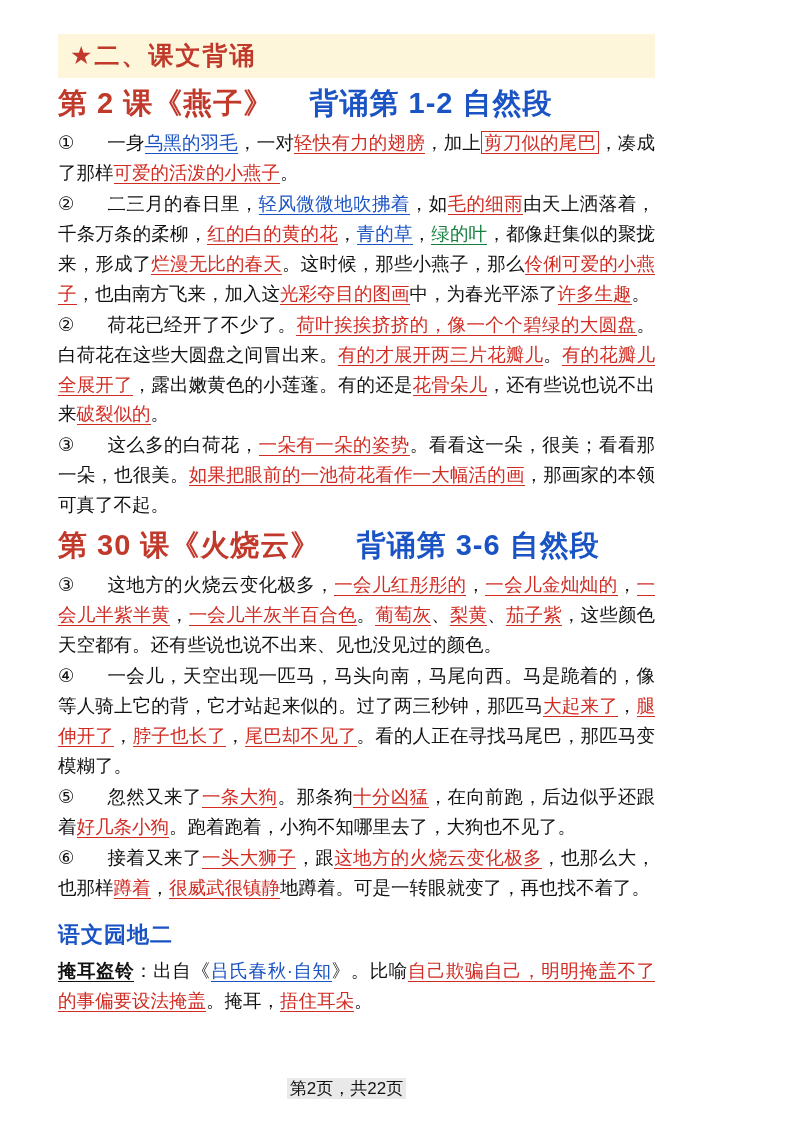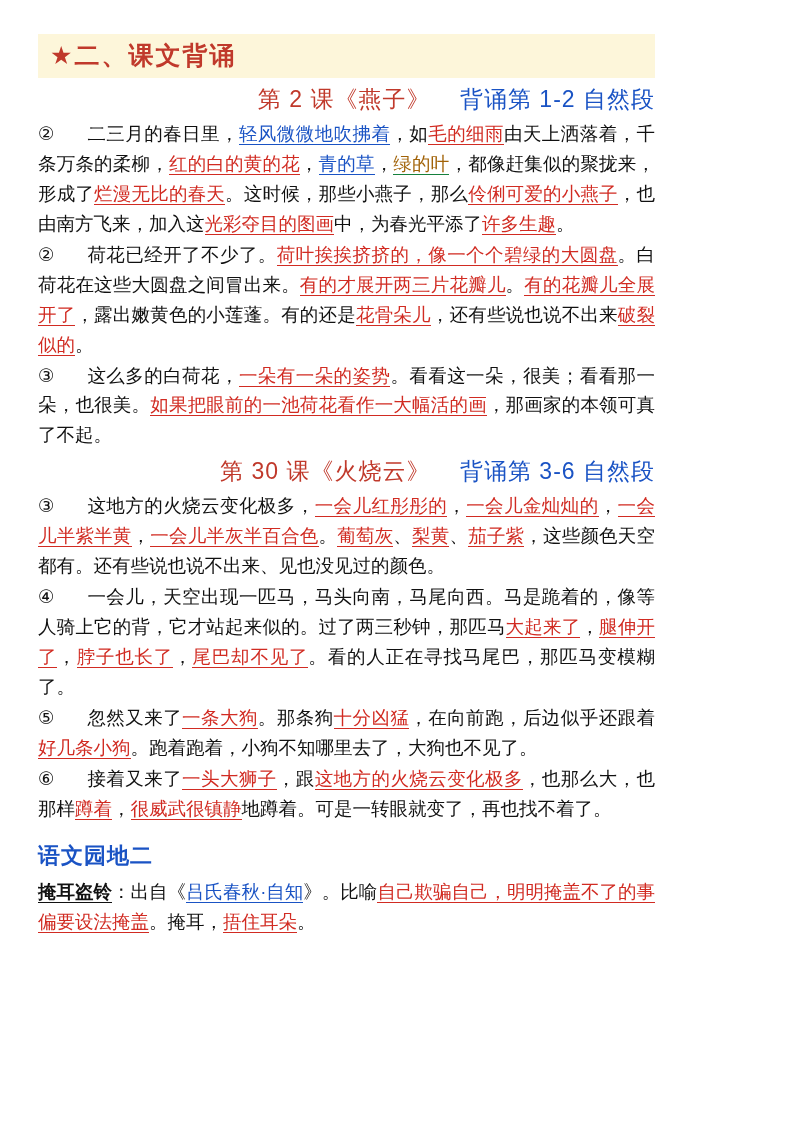--- a/index.html
+++ b/index.html
@@ -13,42 +13,42 @@
     font-family: "Liberation Sans", "DejaVu Sans", sans-serif;
     color: #111;
     position: relative;
     overflow: hidden;
   }
   .page {
     position: relative;
     width: 693px;
     height: 1122px;
     box-sizing: border-box;
-    padding: 34px 38px 0 38px;
+    padding: 34px 38px 0 58px;
   }
 
   
   .banner {
     background: #fdf6da;
     padding: 7px 10px 8px 12px;
     margin: 0 0 6px 0;
   }
   .banner-text {
     font-size: 25px;
     font-weight: bold;
     color: #c0392b;
     letter-spacing: 2px;
     line-height: 1.15;
   }
 
   
   .lesson-head {
-    text-align: right;
-    font-size: 23px;
-    font-weight: normal;
+    text-align: left;
+    font-size: 29px;
+    font-weight: bold;
     color: #1a53c4;
     margin: 6px 0 4px 0;
     letter-spacing: 1px;
   }
   .lesson-head .red {
     color: #c0392b;
   }
 
   
   .para {
@@ -62,21 +62,21 @@
   .num {
     display: inline-block;
     min-width: 27px;
   }
   .indent {
     display: inline-block;
     width: 22px;
   }                                   
   .ru { color: #d12b22; border-bottom: 1.5px solid #d12b22; }                                    
   .bbu{ color: #1a53c4; border-bottom: 1.5px solid #1a53c4; }                                    
-  .gu { color: #a16207; border-bottom: 1.5px solid #15803d; }
+  .gu { color: #15803d; border-bottom: 1.5px solid #15803d; }
   .box {
     color: #d12b22;
     border: 1.5px solid #d12b22;
     padding: 0 2px;
   }
 
   
   .sub-head {
     text-align: left;
     font-size: 22px;
@@ -124,20 +124,23 @@
   <div class="banner">
     <div class="banner-text">★二、课文背诵</div>
   </div>
 
   <div class="lesson-head">
     <span class="red">第 2 课《燕子》</span>
     <span>&nbsp;&nbsp;</span>
     <span>背诵第 1-2 自然段</span>
   </div>
 
+  <div class="para">
+    <span class="num">①</span><span class="indent"></span><span>一身</span><span class="bbu">乌黑的羽毛</span><span>，一对</span><span class="ru">轻快有力的翅膀</span><span>，加上</span><span class="box">剪刀似的尾巴</span><span>，凑成了那样</span><span class="ru">可爱的活泼的小燕子</span><span>。</span>
+  </div>
 
   <div class="para">
     <span class="num">②</span><span class="indent"></span><span>二三月的春日里，</span><span class="bbu">轻风微微地吹拂着</span><span>，如</span><span class="ru">毛的细雨</span><span>由天上洒落着，千条万条的柔柳，</span><span class="ru">红的白的黄的花</span><span>，</span><span class="bbu">青的草</span><span>，</span><span class="gu">绿的叶</span><span>，都像赶集似的聚拢来，形成了</span><span class="ru">烂漫无比的春天</span><span>。这时候，那些小燕子，那么</span><span class="ru">伶俐可爱的小燕子</span><span>，也由南方飞来，加入这</span><span class="ru">光彩夺目的图画</span><span>中，为春光平添了</span><span class="ru">许多生趣</span><span>。</span>
   </div>
 
 
   <div class="para">
     <span class="num">②</span><span class="indent"></span><span>荷花已经开了不少了。</span><span class="ru">荷叶挨挨挤挤的，像一个个碧绿的大圆盘</span><span>。白荷花在这些大圆盘之间冒出来。</span><span class="ru">有的才展开两三片花瓣儿</span><span>。</span><span class="ru">有的花瓣儿全展开了</span><span>，露出嫩黄色的小莲蓬。有的还是</span><span class="ru">花骨朵儿</span><span>，还有些说也说不出来</span><span class="ru">破裂似的</span><span>。</span>
   </div>
 
@@ -170,14 +173,17 @@
   <div class="spacer-sm"></div>
 
 
   <div class="sub-head">语文园地二</div>
 
   <div class="idiom">
     <span class="idiom-name">掩耳盗铃</span><span>：出自《</span><span class="bbu">吕氏春秋·自知</span><span>》。比喻</span><span class="ru">自己欺骗自己，明明掩盖不了的事偏要设法掩盖</span><span>。掩耳，</span><span class="ru">捂住耳朵</span><span>。</span>
   </div>
 
 
+  <div class="footer">
+    <span class="hl">第2页，共22页</span>
+  </div>
 
 </div>
 
 </body></html>

